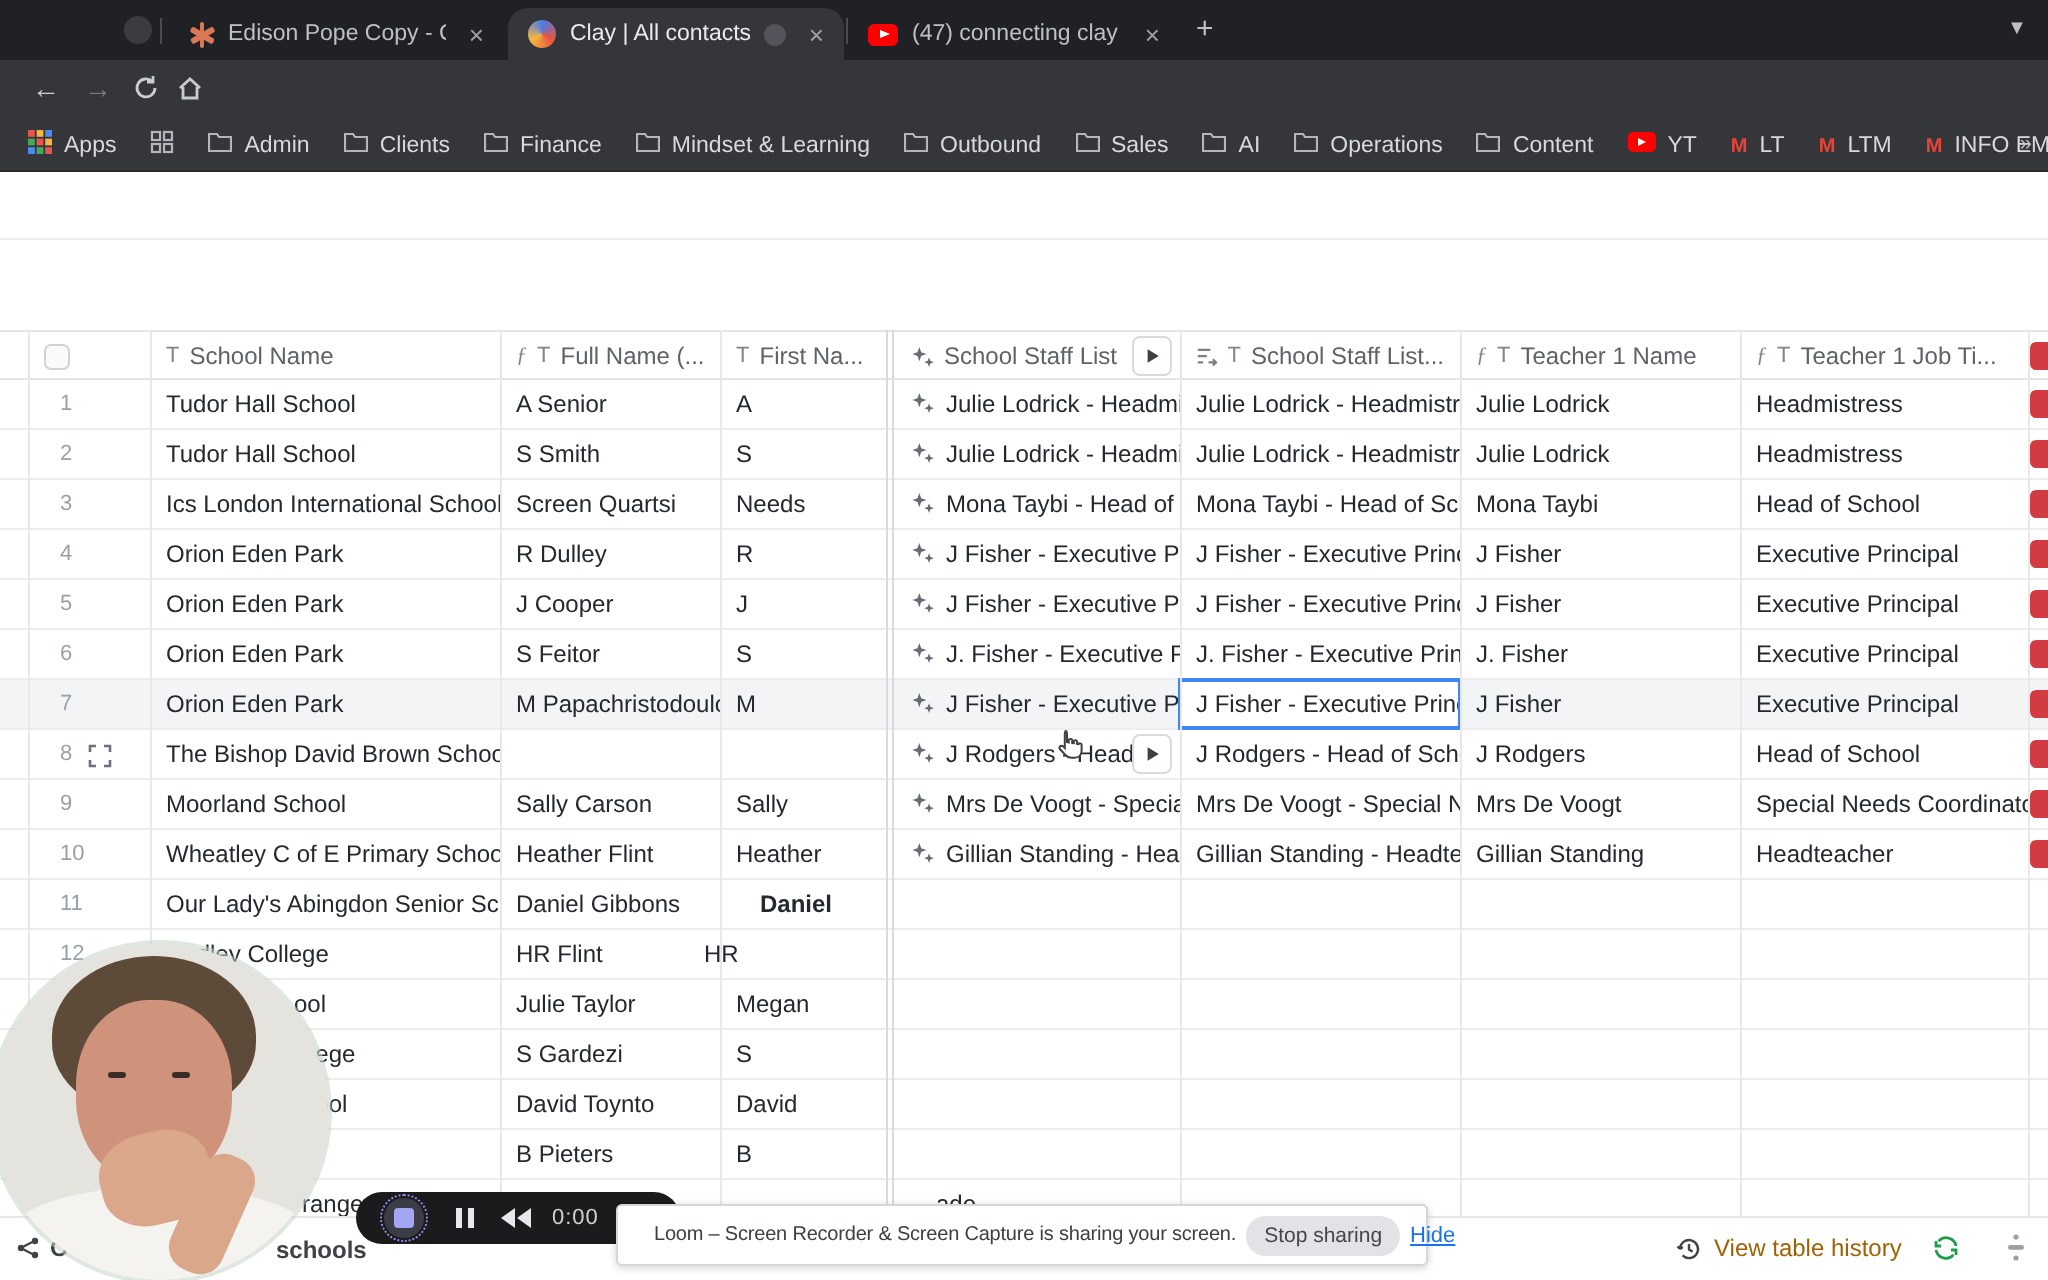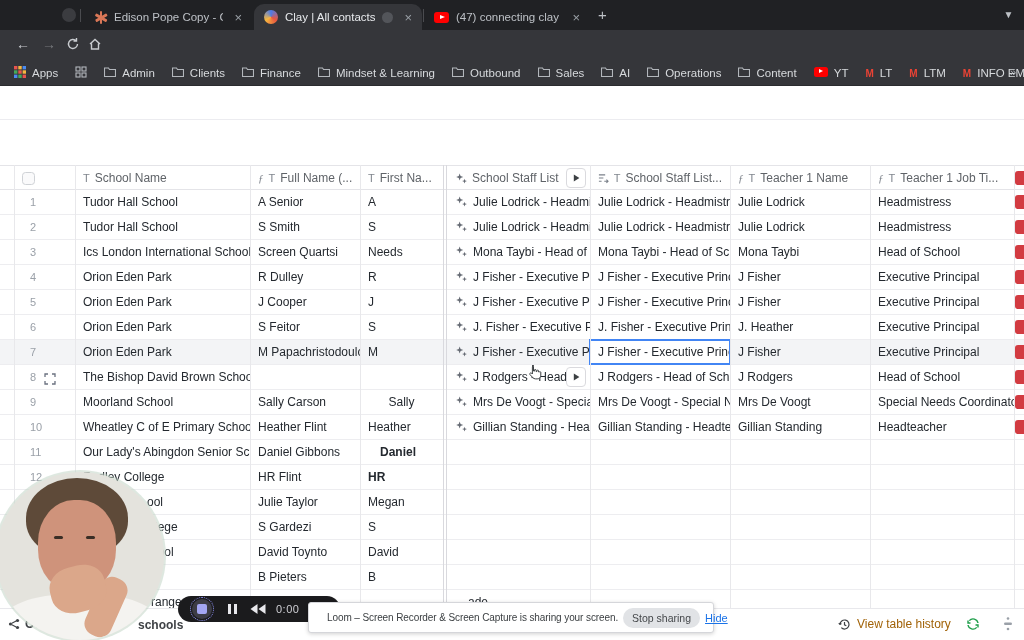--- a/index.html
+++ b/index.html
@@ -465,21 +465,21 @@
       <div class="row" style="top: 125px;">
         <span class="rnum">6</span>
         <div class="cell" style="left: 75px; width: 175px;"><span>Orion Eden Park</span></div>
         <div class="cell" style="left: 250px; width: 110px;"><span>S Feitor</span></div>
         <div class="cell" style="left: 360px; width: 83px;"><span>S</span></div>
         <div class="cell" style="left: 448px; width: 142px;"><svg class="sp" width="11" height="11" viewBox="0 0 12 12">
             <path d="M4 .5l1 2.9 2.9 1-2.9 1-1 2.9-1-2.9L.2 4.4l2.8-1z" fill="#666b74"></path>
             <path d="M9.3 6.2l.7 1.9 1.9.7-1.9.7-.7 1.9-.7-1.9-1.9-.7 1.9-.7z" fill="#666b74"></path>
           </svg><span>J. Fisher - Executive Prir</span></div>
         <div class="cell" style="left: 590px; width: 140px;"><span>J. Fisher - Executive Princ...</span></div>
-        <div class="cell" style="left: 730px; width: 140px;"><span>J. Heather</span></div>
+        <div class="cell" style="left: 730px; width: 140px;"><span>J. Fisher</span></div>
         <div class="cell" style="left: 870px; width: 144px;"><span>Executive Principal</span></div>
         <span class="chip" style="background: rgb(210, 59, 65);"></span>
       </div>
       <div class="row hl" style="top: 150px;">
         <span class="rnum">7</span>
         <div class="cell" style="left: 75px; width: 175px;"><span>Orion Eden Park</span></div>
         <div class="cell" style="left: 250px; width: 110px;"><span>M Papachristodoulou</span></div>
         <div class="cell" style="left: 360px; width: 83px;"><span>M</span></div>
         <div class="cell" style="left: 448px; width: 142px;"><svg class="sp" width="11" height="11" viewBox="0 0 12 12">
             <path d="M4 .5l1 2.9 2.9 1-2.9 1-1 2.9-1-2.9L.2 4.4l2.8-1z" fill="#666b74"></path>
@@ -507,21 +507,21 @@
           </span></div>
         <div class="cell" style="left: 590px; width: 140px;"><span>J Rodgers - Head of Scho...</span></div>
         <div class="cell" style="left: 730px; width: 140px;"><span>J Rodgers</span></div>
         <div class="cell" style="left: 870px; width: 144px;"><span>Head of School</span></div>
         <span class="chip" style="background: rgb(210, 59, 65);"></span>
       </div>
       <div class="row" style="top: 200px;">
         <span class="rnum">9</span>
         <div class="cell" style="left: 75px; width: 175px;"><span>Moorland School</span></div>
         <div class="cell" style="left: 250px; width: 110px;"><span>Sally Carson</span></div>
-        <div class="cell" style="left: 360px; width: 83px; text-align: center;"><span>Sally</span></div>
+        <div class="cell" style="left: 360px; width: 83px;"><span>Sally</span></div>
         <div class="cell" style="left: 448px; width: 142px;"><svg class="sp" width="11" height="11" viewBox="0 0 12 12">
             <path d="M4 .5l1 2.9 2.9 1-2.9 1-1 2.9-1-2.9L.2 4.4l2.8-1z" fill="#666b74"></path>
             <path d="M9.3 6.2l.7 1.9 1.9.7-1.9.7-.7 1.9-.7-1.9-1.9-.7 1.9-.7z" fill="#666b74"></path>
           </svg><span>Mrs De Voogt - Special N</span></div>
         <div class="cell" style="left: 590px; width: 140px;"><span>Mrs De Voogt - Special N...</span></div>
         <div class="cell" style="left: 730px; width: 140px;"><span>Mrs De Voogt</span></div>
         <div class="cell" style="left: 870px; width: 144px;"><span>Special Needs Coordinator</span></div>
         <span class="chip" style="background: rgb(210, 59, 65);"></span>
       </div>
       <div class="row" style="top: 225px;">
@@ -545,21 +545,21 @@
         <div class="cell" style="left: 372px; width: 83px; font-weight: bold;"><span>Daniel</span></div>
         <div class="cell" style="left: 448px; width: 142px;"></div>
         <div class="cell" style="left: 590px; width: 140px;"></div>
         <div class="cell" style="left: 730px; width: 140px;"></div>
         <div class="cell" style="left: 870px; width: 144px;"></div>
       </div>
       <div class="row" style="top: 275px;">
         <span class="rnum">12</span>
         <div class="cell" style="left: 75px; width: 175px;"><span>Radley College</span></div>
         <div class="cell" style="left: 250px; width: 110px;"><span>HR Flint</span></div>
-        <div class="cell" style="left: 360px; width: 83px; font-weight: bold;"><span>HR</span></div>
+        <div class="cell" style="left: 344px; width: 83px;"><span>HR</span></div>
         <div class="cell" style="left: 448px; width: 142px;"></div>
         <div class="cell" style="left: 590px; width: 140px;"></div>
         <div class="cell" style="left: 730px; width: 140px;"></div>
         <div class="cell" style="left: 870px; width: 144px;"></div>
       </div>
       <div class="row" style="top: 300px;">
         <span class="rnum">13</span>
         <div class="cell" style="left: 75px; width: 175px; padding-left: 72px;"><span>ool</span></div>
         <div class="cell" style="left: 250px; width: 110px;"><span>Julie Taylor</span></div>
         <div class="cell" style="left: 360px; width: 83px;"><span>Megan</span></div>

